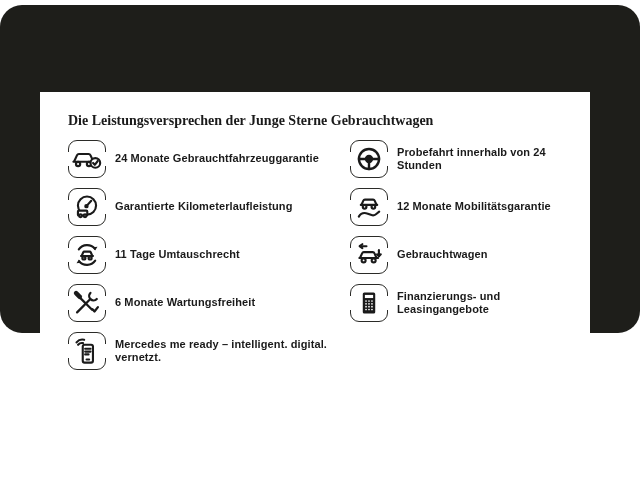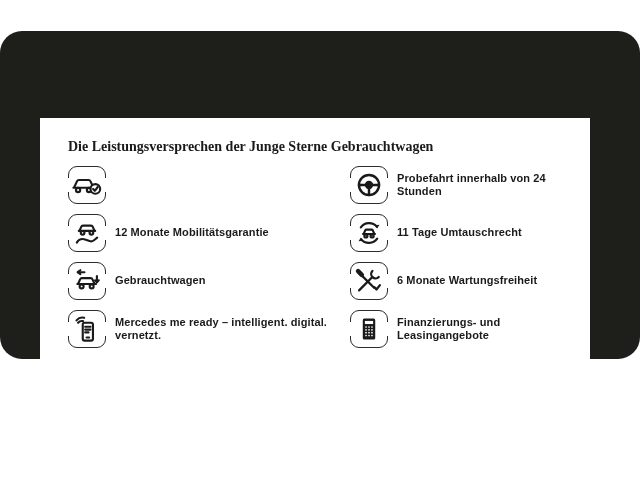--- a/index.html
+++ b/index.html
@@ -1,18 +1,18 @@
 <!DOCTYPE html>
 <html><head>
 <meta charset="utf-8">
 <style>
   html,body{margin:0;padding:0;}
   body{font-family:"Liberation Sans","DejaVu Sans",sans-serif;}
   .screen{position:relative;width:640px;height:480px;background:#ffffff;overflow:hidden;}
-  .dark-field{position:absolute;left:0;top:31px;width:640px;height:328px;background:#1e1e1a;border-radius:22px;}
+  .dark-field{position:absolute;left:0;top:5px;width:640px;height:328px;background:#1e1e1a;border-radius:22px;}
   .card{position:absolute;left:40px;top:87px;width:550px;height:306px;background:#ffffff;}
   .card-title{margin:0;padding:20px 20px 0 28px;font-family:"Liberation Serif","DejaVu Serif",serif;
     font-weight:700;font-size:14px;line-height:1.25;color:#1a1a1a;}
   .benefits-grid{display:grid;grid-template-columns:282px auto;margin:5px 0 0 28px;}
   .item{display:flex;align-items:center;gap:9px;height:48px;}
   .frame{position:relative;box-sizing:border-box;width:38px;height:38px;flex:0 0 auto;
     border:1.6px solid #2b2b28;border-radius:9px;display:flex;align-items:center;justify-content:center;}
   .frame::before,.frame::after{content:"";position:absolute;top:50%;transform:translateY(-50%);
     width:6px;height:14px;background:#ffffff;}
   .frame::before{left:-3px;}
@@ -36,34 +36,50 @@
                 <g fill="none" stroke="#1a1a1a" stroke-width="1.5" stroke-linecap="round" stroke-linejoin="round">
               <path d="M3 13.6 L4.9 9.4 Q5.3 8.5 6.3 8.5 H13.1 Q14.1 8.5 14.5 9.4 L16.4 13.6"></path>
               <path d="M2.4 13.9 H17"></path>
               <circle cx="5.7" cy="15.5" r="1.5"></circle>
                   <circle cx="13.4" cy="15.5" r="1.5"></circle>
               <circle cx="17.9" cy="14.8" r="3.4" fill="#fff"></circle>
               <path d="M16.3 14.8 l1.2 1.3 2.1-2.7"></path>
             </g>
               </svg>
           </span>
+          <span class="label">24 Monate Gebrauchtfahrzeuggarantie</span>
         </div>
         <div class="item">
           <span class="frame">
             <svg viewBox="0 0 24 24">
                 <g fill="none" stroke="#1a1a1a" stroke-width="1.7">
               <circle cx="12" cy="12" r="7.1"></circle>
               <circle cx="12" cy="12" r="2.1" fill="#1a1a1a"></circle>
               <path d="M4.9 12 H10 M14 12 H19.1 M12 14.1 V19.1" stroke-linecap="round"></path>
             </g>
               </svg>
           </span>
           <span class="label">Probefahrt innerhalb von 24 Stunden</span>
         </div>
 
+        <div class="item">
+          <span class="frame">
+            <svg viewBox="0 0 24 24">
+                <g fill="none" stroke="#1a1a1a" stroke-width="1.5" stroke-linecap="round" stroke-linejoin="round">
+              <circle cx="12" cy="11" r="6.4"></circle>
+              <path d="M11.6 11.4 L15 7.6"></path>
+              <circle cx="11.6" cy="11.4" r=".8" fill="#1a1a1a"></circle>
+              <rect x="5.6" y="14.6" width="6.6" height="3.4" rx=".6" fill="#fff"></rect>
+              <circle cx="7.4" cy="18.2" r="1" fill="#fff"></circle>
+              <circle cx="10.6" cy="18.2" r="1" fill="#fff"></circle>
+            </g>
+              </svg>
+          </span>
+          <span class="label">Garantierte Kilometerlaufleistung</span>
+        </div>
         <div class="item">
           <span class="frame">
             <svg viewBox="0 0 24 24">
                 <g fill="none" stroke="#1a1a1a" stroke-width="1.5" stroke-linecap="round" stroke-linejoin="round">
               <path d="M6.8 10.2 L8 7.5 Q8.3 6.8 9.1 6.8 H14.9 Q15.7 6.8 16 7.5 L17.2 10.2"></path>
               <path d="M6.2 10.5 H17.8"></path>
               <circle cx="8.9" cy="11.9" r="1.3"></circle>
                   <circle cx="15.1" cy="11.9" r="1.3"></circle>
               <path d="M4.8 18.8 C6.6 15.6 9 15.9 11.2 16.7 L13.8 17.7 C14.9 18.1 15.9 17.9 16.9 17.1 L19.2 15.3"></path>
             </g>
@@ -118,51 +134,51 @@
               <path d="M15.9 16.4 l1.4 1.6 2.4-3.1"></path>
             </g>
               </svg>
           </span>
           <span class="label">6 Monate Wartungsfreiheit</span>
         </div>
 
         <div class="item">
           <span class="frame">
             <svg viewBox="0 0 24 24">
-                <g fill="none" stroke="#1a1a1a" stroke-width="1.5" stroke-linecap="round" stroke-linejoin="round">
-              <rect x="9" y="7.6" width="7.2" height="12.6" rx="1.3"></rect>
-              <path d="M10.7 10.4 h3.8 M10.7 12.4 h3.8 M10.7 14.4 h2.4"></path>
-              <path d="M11.7 18 h1.8"></path>
-              <path d="M4.6 5.9 Q6.8 3.3 10 4.1"></path>
-              <path d="M5.7 7.6 Q7.1 6 9.2 6.4"></path>
-            </g>
-              </svg>
-          </span>
-          <span class="label">Mercedes me ready – intelligent. digital. vernetzt.</span>
-        </div>
-        <div class="item">
-          <span class="frame">
-            <svg viewBox="0 0 24 24">
                 <g stroke="none" fill="#1a1a1a">
               <rect x="7.6" y="4.6" width="8.8" height="14.8" rx="1.1"></rect>
               <rect x="9.1" y="6.3" width="5.8" height="2.2" fill="#fff"></rect>
               <circle cx="9.9" cy="10.6" r=".6" fill="#fff"></circle>
                   <circle cx="12" cy="10.6" r=".6" fill="#fff"></circle>
                   <circle cx="14.1" cy="10.6" r=".6" fill="#fff"></circle>
               <circle cx="9.9" cy="12.6" r=".6" fill="#fff"></circle>
                   <circle cx="12" cy="12.6" r=".6" fill="#fff"></circle>
                   <circle cx="14.1" cy="12.6" r=".6" fill="#fff"></circle>
               <circle cx="9.9" cy="14.6" r=".6" fill="#fff"></circle>
                   <circle cx="12" cy="14.6" r=".6" fill="#fff"></circle>
                   <circle cx="14.1" cy="14.6" r=".6" fill="#fff"></circle>
               <circle cx="9.9" cy="16.6" r=".6" fill="#fff"></circle>
                   <circle cx="12" cy="16.6" r=".6" fill="#fff"></circle>
                   <circle cx="14.1" cy="16.6" r=".6" fill="#fff"></circle>
             </g>
               </svg>
           </span>
           <span class="label">Finanzierungs- und Leasingangebote</span>
         </div>
+        <div class="item">
+          <span class="frame">
+            <svg viewBox="0 0 24 24">
+                <g fill="none" stroke="#1a1a1a" stroke-width="1.5" stroke-linecap="round" stroke-linejoin="round">
+              <rect x="9" y="7.6" width="7.2" height="12.6" rx="1.3"></rect>
+              <path d="M10.7 10.4 h3.8 M10.7 12.4 h3.8 M10.7 14.4 h2.4"></path>
+              <path d="M11.7 18 h1.8"></path>
+              <path d="M4.6 5.9 Q6.8 3.3 10 4.1"></path>
+              <path d="M5.7 7.6 Q7.1 6 9.2 6.4"></path>
+            </g>
+              </svg>
+          </span>
+          <span class="label">Mercedes me ready – intelligent. digital. vernetzt.</span>
+        </div>
 
       </div>
     </div>
   </div>
 </div>
 
 </body></html>

